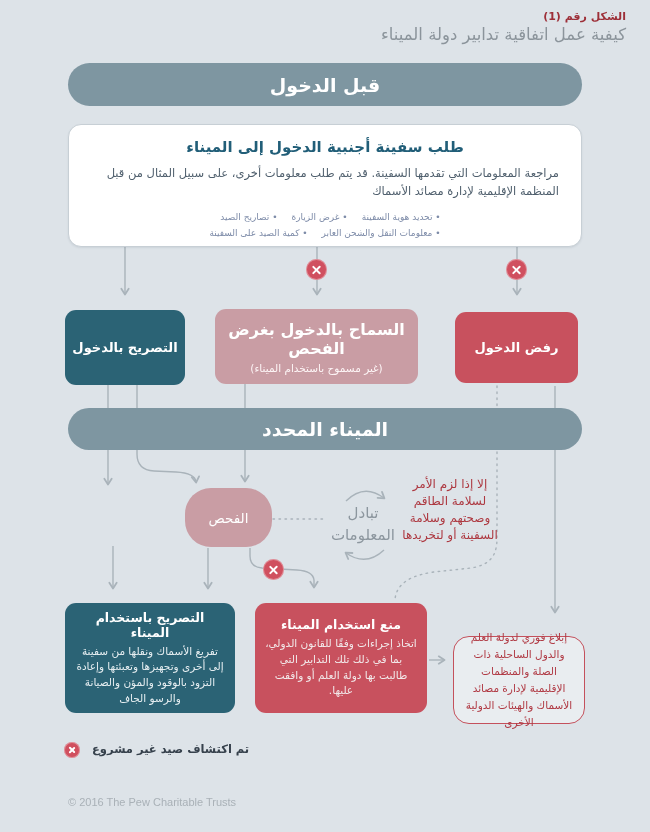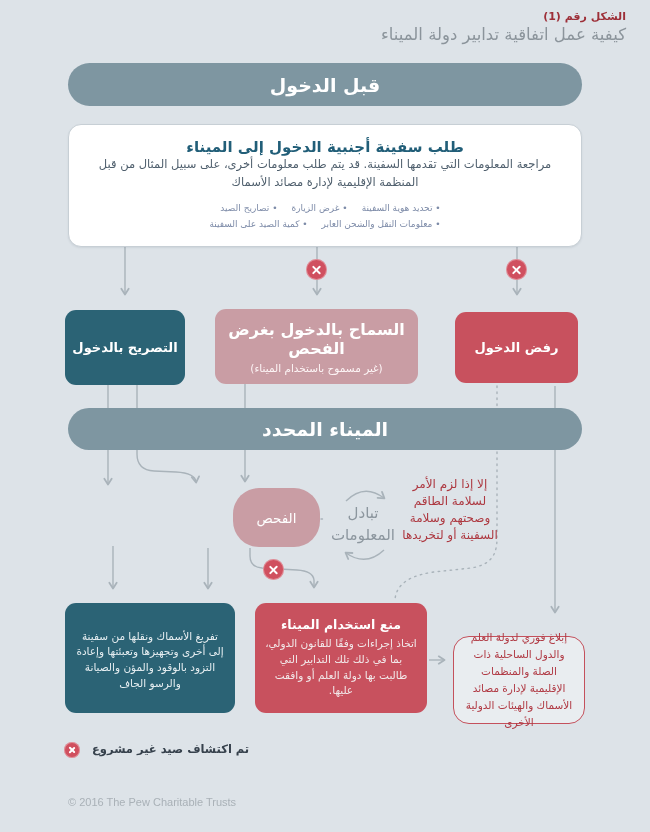--- a/index.html
+++ b/index.html
@@ -25,21 +25,21 @@
   .pill.p1{top:63px;}
   .pill.p2{top:408px;height:42px;}
 
   .request-box{
     left:68px;top:124px;width:514px;height:123px;background:#ffffff;
     border:1px solid #c7cfd5;border-radius:13px;box-sizing:border-box;
     box-shadow:0 1px 2px rgba(60,80,95,.10);
     display:flex;flex-direction:column;align-items:center;direction:rtl;
   }
   .request-title{margin-top:13px;font-size:15px;font-weight:bold;color:#215e78;}
-  .request-body{width:468px;text-align:center;font-size:11.5px;line-height:1.55;color:#4f5f6d;}
+  .request-body{margin-top:9px;width:468px;text-align:right;font-size:11.5px;line-height:1.55;color:#4f5f6d;}
   .request-bullets{margin-top:8px;font-size:9px;color:#7d8ba8;text-align:right;line-height:1.85;}
   .request-bullets span{margin:0 7px;white-space:nowrap;}
 
   .node{
     border-radius:11px;color:#fff;direction:rtl;box-sizing:border-box;
     display:flex;flex-direction:column;align-items:center;justify-content:center;text-align:center;
   }
   .teal{background:#2b6375;}
   .pink{background:#c99da4;}
   .red{background:#c8515e;}
@@ -47,21 +47,21 @@
   .n-auth-entry{left:65px;top:310px;width:120px;height:75px;font-size:13px;font-weight:bold;}
   .n-insp-entry{left:215px;top:309px;width:203px;height:75px;}
   .n-insp-entry .t1{font-size:16px;font-weight:bold;}
   .n-insp-entry .t2{font-size:10.5px;margin-top:4px;color:#fdf5f6;}
   .n-deny-entry{left:455px;top:312px;width:123px;height:71px;font-size:13px;font-weight:bold;}
 
   .n-noinspect{
     left:68px;top:491px;width:90px;height:55px;background:#fff;border:1px solid #c7cfd5;
     border-radius:14px;color:#5a6a78;font-size:12.5px;
   }
-  .n-inspect{left:185px;top:488px;width:87px;height:59px;border-radius:26px;font-size:13.5px;margin-left:48px;}
+  .n-inspect{left:185px;top:488px;width:87px;height:59px;border-radius:26px;font-size:13.5px;}
 
   .info-exchange{left:331px;top:503px;width:64px;text-align:center;font-size:15px;line-height:1.45;color:#8c969e;direction:rtl;}
   .exception{left:396px;top:476px;width:108px;text-align:center;font-size:12px;line-height:1.42;color:#ad3840;direction:rtl;}
 
   .n-auth-use{left:65px;top:603px;width:170px;height:110px;padding:6px 10px;}
   .n-deny-use{left:255px;top:603px;width:172px;height:110px;padding:6px 10px;}
   .node .bt{font-size:12.5px;font-weight:bold;}
   .node .bb{font-size:10.5px;line-height:1.5;margin-top:4px;color:#f2e9ea;}
   .n-auth-use .bb{color:#e6eef1;}
 
@@ -166,20 +166,21 @@
     <div class="abs exception">
       <div>إلا إذا لزم الأمر</div>
       <div>لسلامة الطاقم</div>
       <div>وصحتهم وسلامة</div>
       <div>السفينة أو لتخريدها</div>
     </div>
 
     <div class="abs xmark x-k"></div>
 
     <div class="abs node teal n-auth-use">
+      <div class="bt">التصريح باستخدام الميناء</div>
       <div class="bb">تفريغ الأسماك ونقلها من سفينة إلى أخرى وتجهيزها وتعبئتها وإعادة التزود بالوقود والمؤن والصيانة والرسو الجاف</div>
     </div>
     <div class="abs node red n-deny-use">
       <div class="bt">منع استخدام الميناء</div>
       <div class="bb">اتخاذ إجراءات وفقًا للقانون الدولي، بما في ذلك تلك التدابير التي طالبت بها دولة العلم أو وافقت عليها.</div>
     </div>
     <div class="abs notify-box">
       <span>إبلاغ فوري لدولة العلم والدول الساحلية ذات الصلة والمنظمات الإقليمية لإدارة مصائد الأسماك والهيئات الدولية الأخرى</span>
     </div>
 

